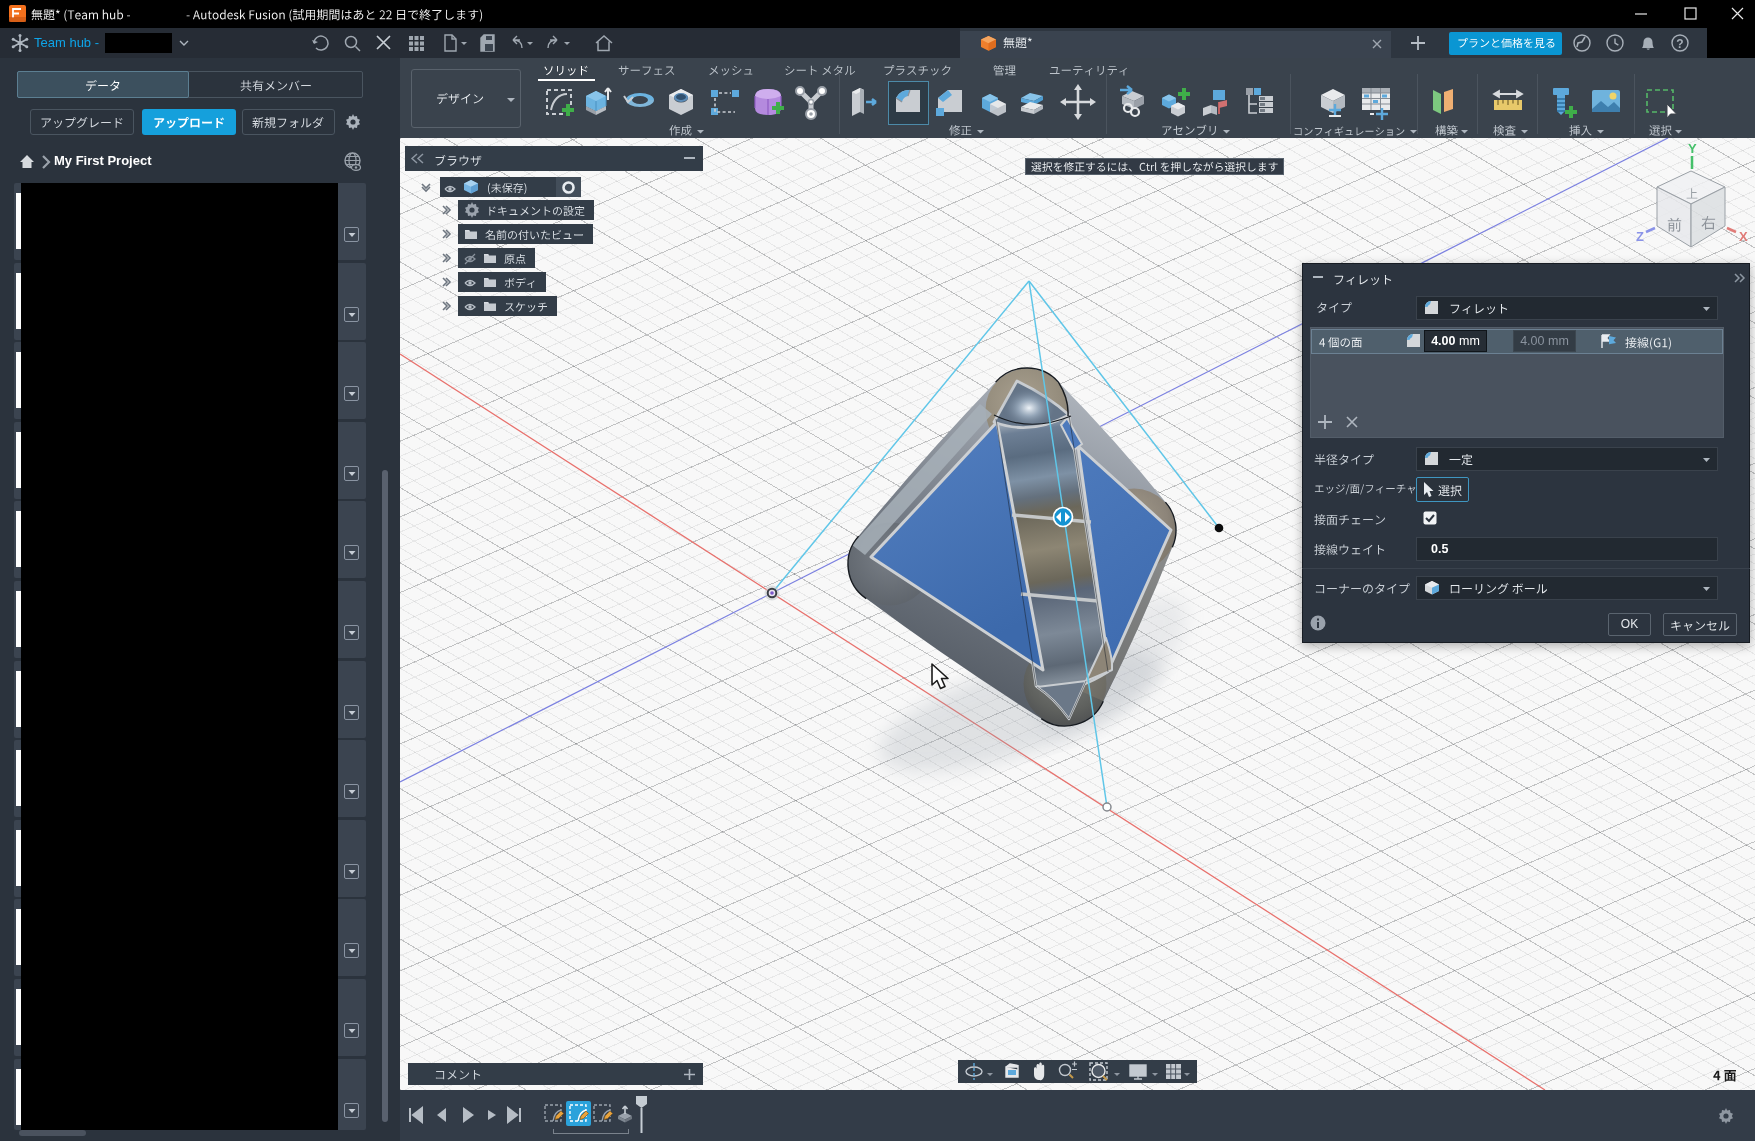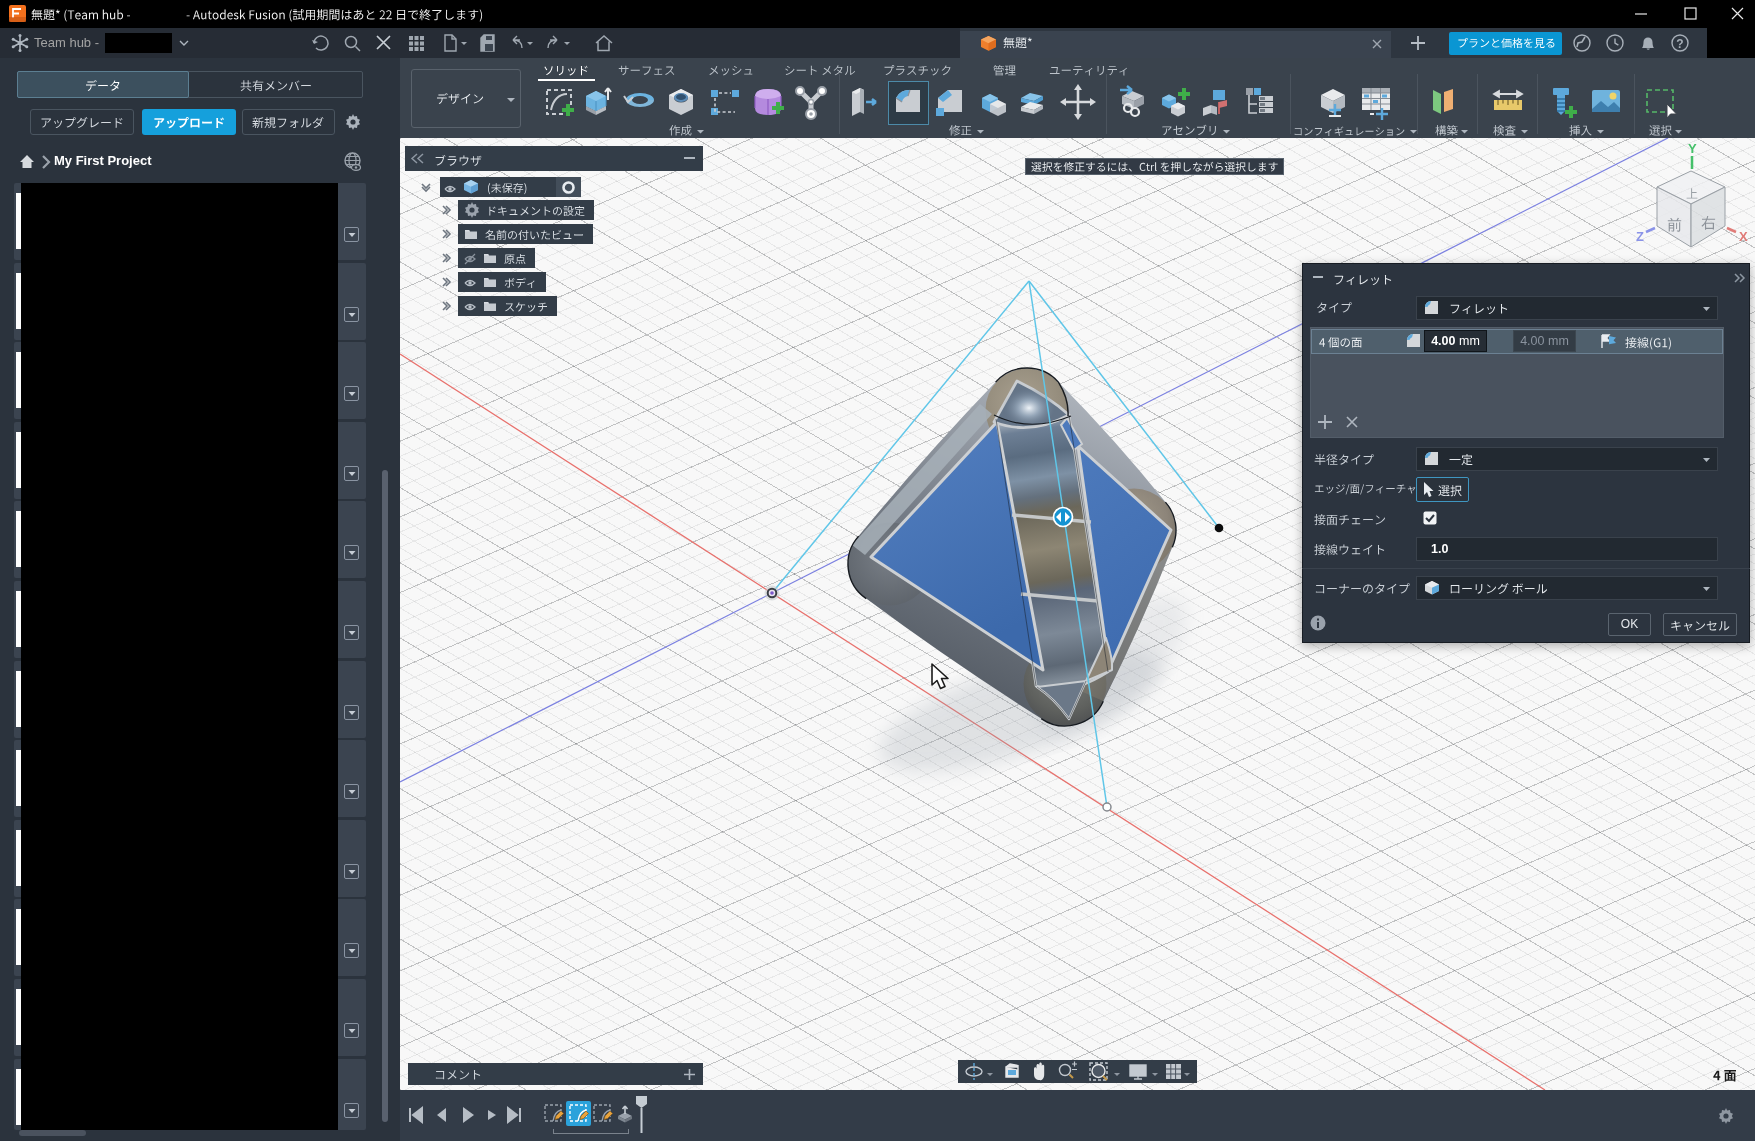--- a/index.html
+++ b/index.html
@@ -45,21 +45,21 @@
 <circle cx="10" cy="10" r="2.2" fill="#aeb6bf" stroke="none"></circle>
 <path d="M10 10 L10 3 M10 10 L16.3 6.5 M10 10 L16.3 13.5 M10 10 L10 17 M10 10 L3.7 13.5 M10 10 L3.7 6.5"></path>
 <circle cx="10" cy="2.6" r="1.5" fill="#aeb6bf" stroke="none"></circle>
       <circle cx="16.8" cy="6.2" r="1.5" fill="#aeb6bf" stroke="none"></circle>
 <circle cx="16.8" cy="13.8" r="1.5" fill="#aeb6bf" stroke="none"></circle>
       <circle cx="10" cy="17.4" r="1.5" fill="#aeb6bf" stroke="none"></circle>
 <circle cx="3.2" cy="13.8" r="1.5" fill="#aeb6bf" stroke="none"></circle>
       <circle cx="3.2" cy="6.2" r="1.5" fill="#aeb6bf" stroke="none"></circle>
 </g>
   </svg>
-<div class="lattext" style="left:34px;top:35px;font-size:13px;color:#a3a3a3">Team hub -</div>
+<div class="lattext" style="left:34px;top:35px;font-size:13px;color:#0ea5e9">Team hub -</div>
 <div class="abs" style="left:105px;top:33px;width:67px;height:20px;background:#000"></div>
 <svg class="t" style="left:178px;top:38px" width="12" height="10">
     <path d="M2 3 l4 4 4-4" stroke="#aeb6bf" stroke-width="1.4" fill="none"></path>
   </svg>
 <svg class="t" style="left:308px;top:30px" width="320" height="26">
 <g stroke="#9fa7b0" stroke-width="1.5" fill="none">
 <path d="M6 13 a7 7 0 1 1 2 5"></path>
       <path d="M4 10 l2 4 4-2" fill="#9fa7b0" stroke="none"></path>
 <circle cx="43" cy="12" r="5.5"></circle>
       <path d="M47.5 16.5 L52 21"></path>
@@ -781,21 +781,21 @@
     <path transform="translate(1,13.2)" d="M2.2 -10.1V-7.7H0.5V-6.8H2.2V-4.2L0.3 -3.7L0.5 -2.8L2.2 -3.3V-0.1C2.2 0 2.1 0.1 1.9 0.1C1.8 0.1 1.3 0.1 0.7 0.1C0.9 0.3 1 0.7 1 0.9C1.8 1 2.3 0.9 2.6 0.8C2.9 0.6 3 0.4 3 -0.1V-3.6L4.1 -3.9V-3.2H5.9C5.5 -2.5 5.2 -1.8 4.9 -1.3L5.7 -1L5.8 -1.3C6.3 -1.2 6.8 -1 7.4 -0.8C6.5 -0.3 5.4 0 3.8 0.2C3.9 0.4 4.1 0.7 4.1 0.9C6 0.7 7.3 0.3 8.2 -0.4C9.2 0.1 10.1 0.5 10.7 1L11.2 0.3C10.7 -0.1 9.8 -0.6 8.9 -1C9.5 -1.6 9.8 -2.3 10 -3.2H11.5V-4H7.2L7.7 -5.2H11.5V-6H9.3C9.6 -6.5 9.8 -7.3 10.1 -8L9.7 -8H11.2V-8.8H8.2V-10.1H7.3V-8.8H4.5V-8H6.2L5.6 -7.9C5.9 -7.3 6 -6.5 6.1 -6H4V-5.2H6.7L6.2 -4H4.3L4.2 -4.8L3 -4.5V-6.8H4.2V-7.7H3V-10.1ZM6.4 -8H9.2C9 -7.4 8.7 -6.6 8.5 -6L8.8 -6H6.6L6.9 -6.1C6.9 -6.6 6.7 -7.4 6.4 -8ZM6.8 -3.2H9.1C8.9 -2.4 8.6 -1.8 8.1 -1.3C7.4 -1.6 6.8 -1.8 6.2 -2Z M16.7 -4H19.2V-2.7H16.7ZM16.7 -4.7V-6.1H19.2V-4.7ZM16.7 -1.9H19.2V-0.5H16.7ZM12.7 -9.3V-8.4H17.3C17.2 -7.9 17.1 -7.4 17 -6.9H13.2V1H14.1V0.3H21.8V1H22.8V-6.9H17.9L18.4 -8.4H23.3V-9.3ZM14.1 -0.5V-6.1H15.8V-0.5ZM21.8 -0.5H20V-6.1H21.8Z M25.1 -5.5V-4.5C25.3 -4.5 25.8 -4.5 26.1 -4.5H29.7C29.6 -2.4 28.6 -1 26.7 -0.2L27.6 0.5C29.7 -0.7 30.6 -2.3 30.7 -4.5H34C34.3 -4.5 34.7 -4.5 35 -4.5V-5.5C34.7 -5.5 34.3 -5.4 34 -5.4H30.7V-7.7C31.6 -7.9 32.5 -8.1 33.1 -8.2C33.3 -8.3 33.5 -8.3 33.8 -8.4L33.1 -9.2C32.5 -9 31.1 -8.7 30 -8.5C28.7 -8.4 26.9 -8.3 26 -8.3L26.2 -7.5C27.2 -7.5 28.5 -7.5 29.7 -7.6V-5.4H26.1C25.8 -5.4 25.3 -5.5 25.1 -5.5Z M37.9 -0.9V0.1C38.1 0.1 38.5 0 38.7 0H45.4C45.6 0 45.9 0.1 46.2 0.1V-0.9C45.9 -0.9 45.6 -0.9 45.4 -0.9H42.5V-5.3H44.8C45.1 -5.3 45.4 -5.3 45.6 -5.2V-6.2C45.4 -6.2 45.1 -6.2 44.8 -6.2H39.3C39.1 -6.2 38.7 -6.2 38.4 -6.2V-5.2C38.7 -5.3 39.1 -5.3 39.3 -5.3H41.5V-0.9H38.7C38.4 -0.9 38.1 -0.9 37.9 -0.9Z M49.2 -5.2V-4C49.6 -4.1 50.2 -4.1 50.9 -4.1C51.8 -4.1 56.6 -4.1 57.5 -4.1C58 -4.1 58.5 -4 58.8 -4V-5.2C58.5 -5.2 58.1 -5.1 57.5 -5.1C56.6 -5.1 51.8 -5.1 50.9 -5.1C50.2 -5.1 49.6 -5.2 49.2 -5.2Z M62.7 -8.8 62 -8.1C62.9 -7.5 64.4 -6.2 65 -5.6L65.8 -6.3C65.1 -7 63.6 -8.2 62.7 -8.8ZM61.7 -0.8 62.3 0.2C64.3 -0.1 65.8 -0.9 67 -1.6C68.9 -2.8 70.3 -4.4 71.1 -5.9L70.5 -6.9C69.8 -5.4 68.3 -3.7 66.5 -2.5C65.4 -1.8 63.8 -1.1 61.7 -0.8Z" fill="#c9cfd6"></path>
   </svg>
 <svg class="t" style="left:1423px;top:511px" width="15" height="15">
     <rect x="0.5" y="0.5" width="13" height="13" rx="2" fill="#f2f4f6"></rect>
     <path d="M3 7 l3 3 5 -6" stroke="#2c343f" stroke-width="2" fill="none"></path>
   </svg>
 <svg class="t" style="left:1313px;top:541px" width="74" height="18">
     <path transform="translate(1,13.2)" d="M2.2 -10.1V-7.7H0.5V-6.8H2.2V-4.2L0.3 -3.7L0.5 -2.8L2.2 -3.3V-0.1C2.2 0 2.1 0.1 1.9 0.1C1.8 0.1 1.3 0.1 0.7 0.1C0.9 0.3 1 0.7 1 0.9C1.8 1 2.3 0.9 2.6 0.8C2.9 0.6 3 0.4 3 -0.1V-3.6L4.1 -3.9V-3.2H5.9C5.5 -2.5 5.2 -1.8 4.9 -1.3L5.7 -1L5.8 -1.3C6.3 -1.2 6.8 -1 7.4 -0.8C6.5 -0.3 5.4 0 3.8 0.2C3.9 0.4 4.1 0.7 4.1 0.9C6 0.7 7.3 0.3 8.2 -0.4C9.2 0.1 10.1 0.5 10.7 1L11.2 0.3C10.7 -0.1 9.8 -0.6 8.9 -1C9.5 -1.6 9.8 -2.3 10 -3.2H11.5V-4H7.2L7.7 -5.2H11.5V-6H9.3C9.6 -6.5 9.8 -7.3 10.1 -8L9.7 -8H11.2V-8.8H8.2V-10.1H7.3V-8.8H4.5V-8H6.2L5.6 -7.9C5.9 -7.3 6 -6.5 6.1 -6H4V-5.2H6.7L6.2 -4H4.3L4.2 -4.8L3 -4.5V-6.8H4.2V-7.7H3V-10.1ZM6.4 -8H9.2C9 -7.4 8.7 -6.6 8.5 -6L8.8 -6H6.6L6.9 -6.1C6.9 -6.6 6.7 -7.4 6.4 -8ZM6.8 -3.2H9.1C8.9 -2.4 8.6 -1.8 8.1 -1.3C7.4 -1.6 6.8 -1.8 6.2 -2Z M18.1 -6.4H22.2V-5.3H18.1ZM18.1 -8.1H22.2V-7.1H18.1ZM15.6 -3.1C15.8 -2.4 16.1 -1.5 16.1 -0.9L16.8 -1.1C16.8 -1.7 16.5 -2.6 16.2 -3.3ZM13.1 -3.2C12.9 -2.2 12.7 -1.1 12.3 -0.4C12.5 -0.3 12.9 -0.1 13 -0C13.4 -0.8 13.7 -2 13.8 -3.1ZM17.3 -8.8V-4.6H19.7V-0C19.7 0.1 19.7 0.2 19.5 0.2C19.4 0.2 18.9 0.2 18.3 0.2C18.5 0.4 18.6 0.7 18.6 0.9C19.3 0.9 19.8 0.9 20.1 0.8C20.4 0.7 20.5 0.4 20.5 -0V-2.5C21 -1.3 21.9 -0.2 23.2 0.5C23.3 0.2 23.5 -0.1 23.7 -0.3C22.8 -0.7 22.1 -1.3 21.6 -2C22.2 -2.4 22.9 -3 23.4 -3.6L22.7 -4.1C22.4 -3.6 21.8 -3.1 21.2 -2.6C20.9 -3.3 20.7 -3.9 20.5 -4.5V-4.6H23V-8.8H20.2C20.4 -9.2 20.6 -9.5 20.7 -9.9L19.7 -10.1C19.6 -9.7 19.4 -9.3 19.3 -8.8ZM16.8 -3.6V-2.8H18.5C18 -1.5 17.3 -0.7 16.3 -0.1C16.5 -0 16.8 0.3 16.9 0.5C18 -0.2 19 -1.5 19.4 -3.4L18.9 -3.6L18.8 -3.6ZM12.3 -4.8 12.4 -4 14.3 -4.1V1H15.1V-4.1L16.1 -4.2C16.2 -3.9 16.3 -3.6 16.3 -3.4L17.1 -3.8C16.9 -4.4 16.4 -5.4 15.9 -6.2L15.2 -6C15.4 -5.7 15.6 -5.3 15.8 -4.9L14 -4.9C14.8 -5.9 15.8 -7.2 16.5 -8.4L15.7 -8.7C15.4 -8.1 14.9 -7.3 14.4 -6.5C14.2 -6.8 14 -7 13.8 -7.3C14.2 -8 14.7 -9 15.1 -9.8L14.4 -10.1C14.1 -9.4 13.7 -8.5 13.3 -7.8L12.9 -8.1L12.4 -7.6C13 -7.1 13.6 -6.4 13.9 -5.8C13.7 -5.5 13.4 -5.1 13.2 -4.8Z M34.6 -7.3 33.9 -7.7C33.8 -7.6 33.6 -7.6 33.1 -7.6H30.4V-8.7C30.4 -9 30.4 -9.2 30.5 -9.6H29.3C29.4 -9.2 29.4 -9 29.4 -8.7V-7.6H26.7C26.3 -7.6 26 -7.6 25.6 -7.6C25.7 -7.4 25.7 -7 25.7 -6.7C25.7 -6.3 25.7 -5 25.7 -4.6C25.7 -4.4 25.7 -4.1 25.6 -3.8H26.7C26.6 -4 26.6 -4.3 26.6 -4.6C26.6 -4.9 26.6 -6.2 26.6 -6.7H33.3C33.2 -5.7 32.8 -4.2 32.2 -3.2C31.5 -2.1 30.1 -1.2 28.9 -0.8C28.6 -0.6 28.1 -0.5 27.7 -0.5L28.5 0.4C30.7 -0.2 32.3 -1.4 33.2 -3C33.9 -4.1 34.2 -5.6 34.4 -6.6C34.5 -6.8 34.5 -7.1 34.6 -7.3Z M37.9 -0.9V0.1C38.1 0.1 38.5 0 38.7 0H45.4C45.6 0 45.9 0.1 46.2 0.1V-0.9C45.9 -0.9 45.6 -0.9 45.4 -0.9H42.5V-5.3H44.8C45.1 -5.3 45.4 -5.3 45.6 -5.2V-6.2C45.4 -6.2 45.1 -6.2 44.8 -6.2H39.3C39.1 -6.2 38.7 -6.2 38.4 -6.2V-5.2C38.7 -5.3 39.1 -5.3 39.3 -5.3H41.5V-0.9H38.7C38.4 -0.9 38.1 -0.9 37.9 -0.9Z M49 -4.3 49.5 -3.4C51.2 -3.9 52.8 -4.6 54.1 -5.4V-0.9C54.1 -0.5 54 0.1 54 0.4H55.2C55.1 0.1 55.1 -0.5 55.1 -0.9V-6C56.3 -6.8 57.4 -7.7 58.4 -8.7L57.6 -9.4C56.7 -8.4 55.5 -7.4 54.3 -6.6C52.9 -5.7 51.1 -4.9 49 -4.3Z M64 -1.1C64 -0.6 64 -0 64 0.4H65.1C65.1 -0 65.1 -0.7 65.1 -1.1L65 -5C66.4 -4.6 68.4 -3.8 69.8 -3.1L70.2 -4.1C68.9 -4.7 66.6 -5.6 65 -6.1V-8C65 -8.4 65.1 -8.9 65.1 -9.3H63.9C64 -8.9 64 -8.4 64 -8C64 -7 64 -1.7 64 -1.1Z" fill="#c9cfd6"></path>
   </svg>
 <div class="abs" style="left:1416px;top:537px;width:302px;height:24px;background:#222931;border:1px solid #3a424c"></div>
-<div class="lattext" style="left:1431px;top:542px;font-size:12.5px;font-weight:bold;color:#fff">1.0</div>
+<div class="lattext" style="left:1431px;top:542px;font-size:12.5px;font-weight:bold;color:#fff">0.5</div>
 <div class="abs" style="left:1302px;top:568px;width:448px;height:1px;background:#3a424d"></div>
 <svg class="t" style="left:1313px;top:580px" width="98" height="18">
     <path transform="translate(1,13.2)" d="M1.9 -1.6V-0.5C2.2 -0.5 2.8 -0.6 3.3 -0.6H9.1L9.1 0.1H10.2C10.2 -0.1 10.1 -0.6 10.1 -1.1V-7.2C10.1 -7.5 10.2 -7.9 10.2 -8.2C9.9 -8.2 9.6 -8.2 9.3 -8.2H3.4C3 -8.2 2.5 -8.2 2.1 -8.2V-7.2C2.3 -7.2 2.9 -7.2 3.4 -7.2H9.1V-1.5H3.2C2.7 -1.5 2.2 -1.6 1.9 -1.6Z M13.2 -5.2V-4C13.6 -4.1 14.2 -4.1 14.9 -4.1C15.8 -4.1 20.6 -4.1 21.5 -4.1C22 -4.1 22.5 -4 22.8 -4V-5.2C22.5 -5.2 22.1 -5.1 21.5 -5.1C20.6 -5.1 15.8 -5.1 14.9 -5.1C14.2 -5.1 13.6 -5.2 13.2 -5.2Z M25.2 -6.5V-5.5C25.4 -5.5 25.9 -5.5 26.3 -5.5H29.8C29.8 -3.1 28.8 -1.3 26.6 -0.2L27.5 0.5C29.9 -1 30.8 -2.9 30.8 -5.5H34C34.4 -5.5 34.9 -5.5 35.1 -5.5V-6.5C34.9 -6.5 34.4 -6.5 34 -6.5H30.8V-8.1C30.8 -8.4 30.9 -9 30.9 -9.3H29.7C29.8 -9 29.8 -8.5 29.8 -8.1V-6.5H26.3C25.9 -6.5 25.4 -6.5 25.2 -6.5Z M37.2 -5.2V-4C37.6 -4.1 38.2 -4.1 38.9 -4.1C39.8 -4.1 44.6 -4.1 45.5 -4.1C46 -4.1 46.5 -4 46.8 -4V-5.2C46.5 -5.2 46.1 -5.1 45.5 -5.1C44.6 -5.1 39.8 -5.1 38.9 -5.1C38.2 -5.1 37.6 -5.2 37.2 -5.2Z M53.7 -7.7C53.6 -6.6 53.3 -5.5 53 -4.5C52.4 -2.4 51.8 -1.6 51.2 -1.6C50.7 -1.6 50 -2.3 50 -3.8C50 -5.4 51.4 -7.4 53.7 -7.7ZM54.7 -7.7C56.7 -7.5 57.9 -6 57.9 -4.2C57.9 -2.2 56.4 -1 54.9 -0.7C54.6 -0.6 54.2 -0.6 53.8 -0.5L54.4 0.4C57.2 0 58.9 -1.7 58.9 -4.2C58.9 -6.6 57.1 -8.6 54.3 -8.6C51.4 -8.6 49.1 -6.3 49.1 -3.7C49.1 -1.8 50.1 -0.5 51.2 -0.5C52.3 -0.5 53.3 -1.8 54 -4.3C54.3 -5.4 54.6 -6.6 54.7 -7.7Z M66.4 -9.4 65.3 -9.8C65.3 -9.5 65.1 -9 65 -8.8C64.4 -7.7 63.2 -5.9 61.1 -4.6L61.9 -4C63.3 -4.9 64.3 -6.1 65.1 -7.2H69.1C68.9 -6.2 68.3 -4.9 67.5 -3.9C66.7 -4.5 65.8 -5 65 -5.5L64.3 -4.8C65.1 -4.4 66 -3.7 66.9 -3.1C65.8 -1.9 64.3 -0.8 62.2 -0.2L63.1 0.5C65.1 -0.2 66.6 -1.3 67.7 -2.5C68.2 -2.1 68.6 -1.8 69 -1.4L69.7 -2.3C69.3 -2.6 68.8 -2.9 68.3 -3.3C69.2 -4.5 69.9 -5.9 70.2 -7C70.3 -7.2 70.4 -7.5 70.5 -7.7L69.7 -8.2C69.5 -8.1 69.2 -8.1 68.9 -8.1H65.6L65.9 -8.5C66 -8.7 66.2 -9.1 66.4 -9.4Z M73 -4.3 73.5 -3.4C75.2 -3.9 76.8 -4.6 78.1 -5.4V-0.9C78.1 -0.5 78 0.1 78 0.4H79.2C79.1 0.1 79.1 -0.5 79.1 -0.9V-6C80.3 -6.8 81.4 -7.7 82.4 -8.7L81.6 -9.4C80.7 -8.4 79.5 -7.4 78.3 -6.6C76.9 -5.7 75.1 -4.9 73 -4.3Z M93.7 -8.6C93.7 -9.1 94 -9.4 94.5 -9.4C94.9 -9.4 95.3 -9.1 95.3 -8.6C95.3 -8.2 94.9 -7.8 94.5 -7.8C94 -7.8 93.7 -8.2 93.7 -8.6ZM93.1 -8.6C93.1 -8.5 93.1 -8.4 93.2 -8.2L92.8 -8.2C92.2 -8.2 87.4 -8.2 86.8 -8.2C86.4 -8.2 85.9 -8.3 85.6 -8.3V-7.2C85.9 -7.2 86.3 -7.3 86.8 -7.3C87.4 -7.3 92.2 -7.3 92.9 -7.3C92.7 -6.1 92.2 -4.5 91.3 -3.4C90.3 -2.1 89 -1.1 86.6 -0.5L87.5 0.4C89.7 -0.3 91.1 -1.4 92.2 -2.8C93.1 -4 93.7 -6 94 -7.2L94 -7.3C94.1 -7.3 94.3 -7.3 94.5 -7.3C95.2 -7.3 95.8 -7.9 95.8 -8.6C95.8 -9.4 95.2 -10 94.5 -10C93.7 -10 93.1 -9.4 93.1 -8.6Z" fill="#c9cfd6"></path>
   </svg>
 <div class="abs" style="left:1416px;top:576px;width:302px;height:24px;background:#222931;border:1px solid #3a424c"></div>
 <svg class="t" style="left:1424px;top:580px" width="16" height="16">
 <path d="M8 1 L15 4.4 V11 L8 14.6 L1 11 V4.4 Z" fill="#d4d7da"></path>
     <path d="M8 1 L15 4.4 L8 7.8 L1 4.4 Z" fill="#e8eaed"></path>
     <path d="M8 7.8 L15 4.4 V11 L8 14.6 Z" fill="#5da9dc"></path>
   </svg>

